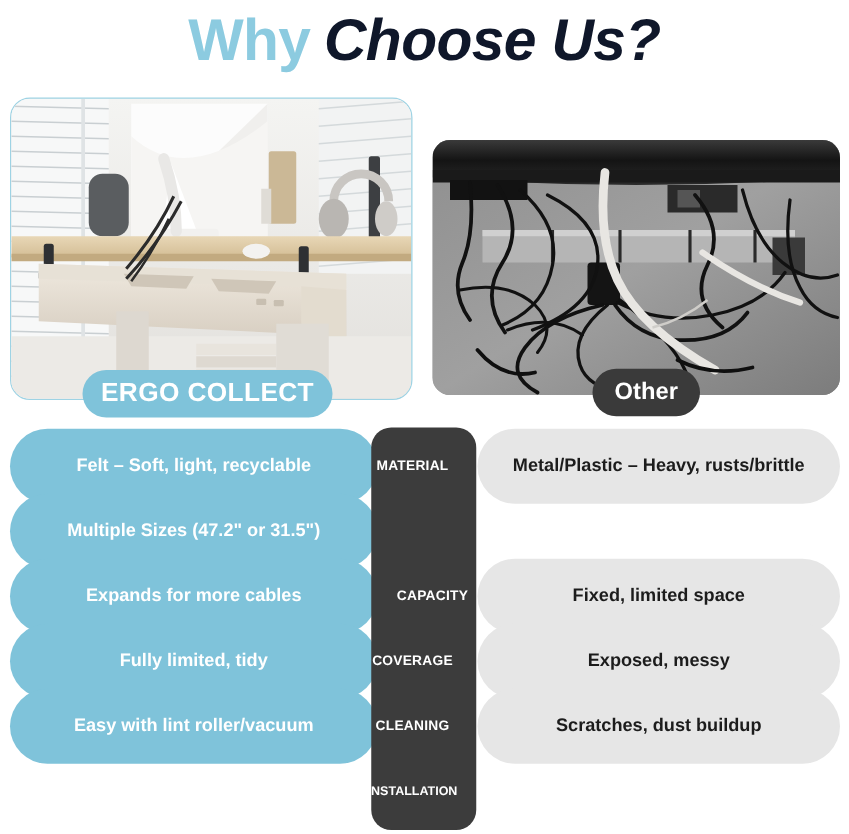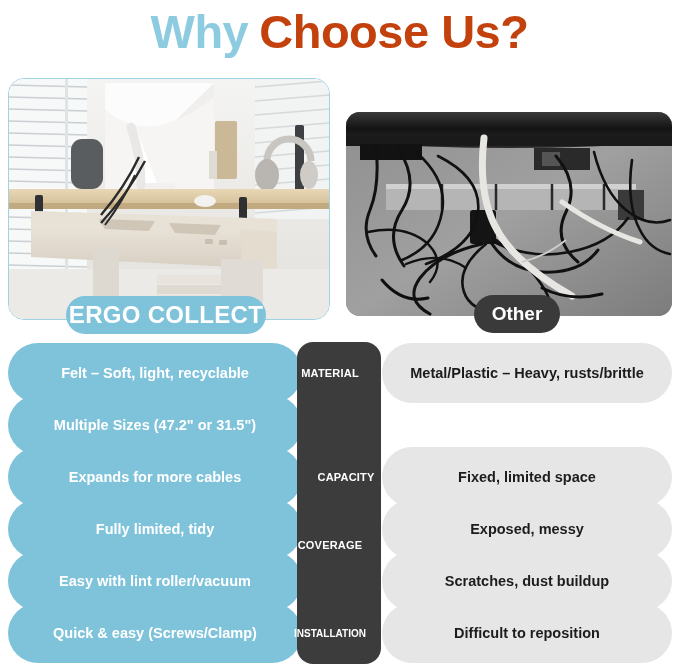--- a/index.html
+++ b/index.html
@@ -11,21 +11,21 @@
   .page{position:relative;width:679px;height:667px;}
 
   
   .title{
     position:absolute;left:0;top:0;width:679px;height:62px;
     display:flex;align-items:center;justify-content:center;
     font-size:47px;font-weight:bold;letter-spacing:-0.5px;
     white-space:nowrap;
   }
   .title .word-blue{color:#8CCBE0;margin-right:11px;}
-  .title .word-dark{color:#c2410c;}
+  .title .word-dark{color:#0f172a;font-style:italic;}
 
   
   .photo{
     position:absolute;overflow:hidden;
   }
   .photo-left{
     left:8px;top:78px;width:320px;height:240px;
     border:1.5px solid #9ED3E4;border-radius:16px;
     background:#e9eef0;
   }
@@ -35,21 +35,21 @@
   }
   .photo svg{display:block;width:100%;height:100%;}
 
   
   .badge{
     position:absolute;display:flex;align-items:center;justify-content:center;
     border-radius:999px;font-weight:bold;color:#ffffff;white-space:nowrap;
   }
   .badge-ergo{
     left:66px;top:296px;width:200px;height:38px;
-    background:#7FC3DA;font-size:24px;letter-spacing:0.3px;
+    background:#7FC3DA;font-size:21px;letter-spacing:0.3px;
   }
   .badge-other{
     left:474px;top:295px;width:86px;height:38px;
     background:#3A3A3A;font-size:19px;
   }
 
   
   .grid{position:absolute;left:0;top:344px;width:679px;height:323px;}
 
   .row{
@@ -289,26 +289,23 @@
     <div class="row" style="top:162px;">
       <div class="cell cell-left">Fully limited, tidy</div>
       <div class="cell cell-right">Exposed, messy</div>
     </div>
 
     <div class="row" style="top:214px;">
       <div class="cell cell-left">Easy with lint roller/vacuum</div>
       <div class="cell cell-right">Scratches, dust buildup</div>
     </div>
 
-    <div class="row" style="top:266px;">
-      <div class="cell cell-left">Quick &amp; easy (Screws/Clamp)</div>
-      <div class="cell cell-right">Difficult to reposition</div>
-    </div>
   </div>
 
   <div class="center-bar">
     <div class="center-label" style="top:8px;">MATERIAL</div>
     <div class="center-label" style="top:112px;padding-left:16px;">CAPACITY</div>
-    <div class="center-label" style="top:180px;">COVERAGE</div>
+    <div class="center-label" style="top:164px;">COVERAGE</div>
+    <div class="center-label" style="top:216px;">CLEANING</div>
     <div class="center-label tight" style="top:268px;">INSTALLATION</div>
   </div>
 
 </div>
 
 </body></html>

